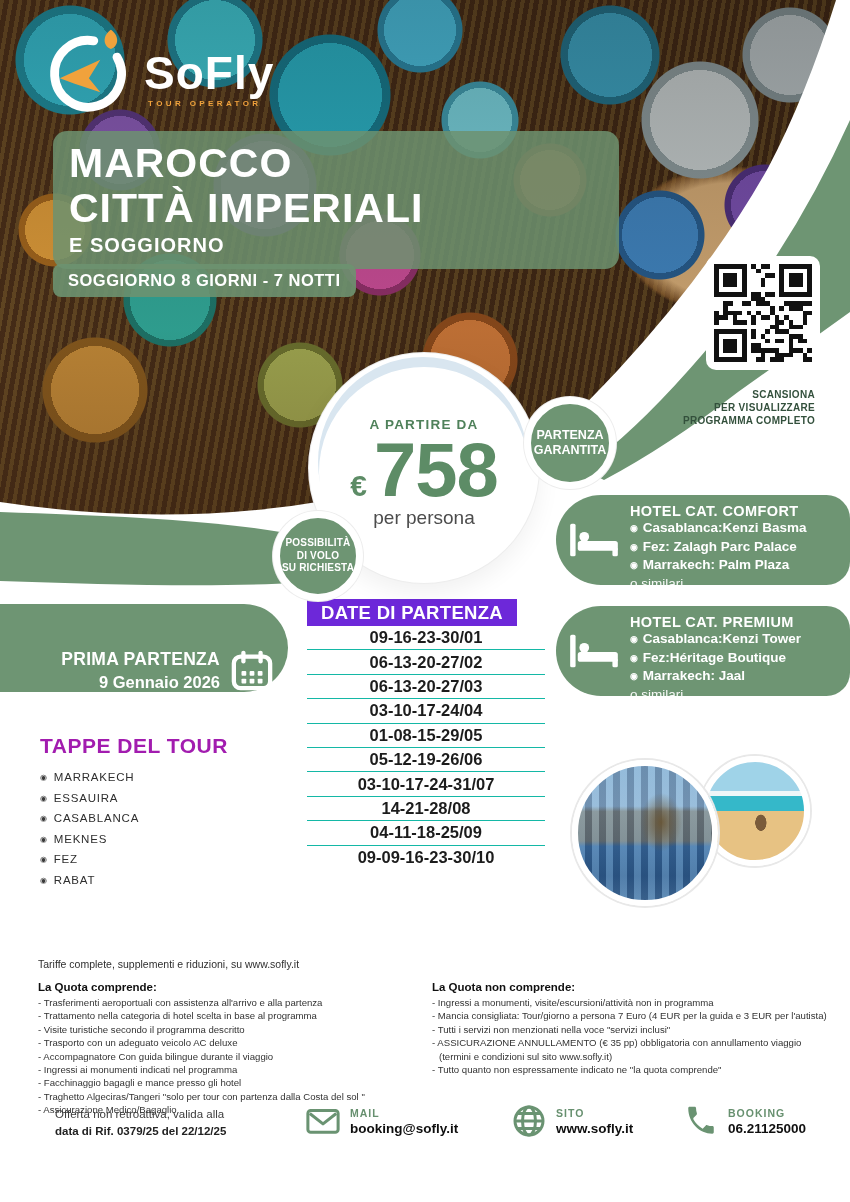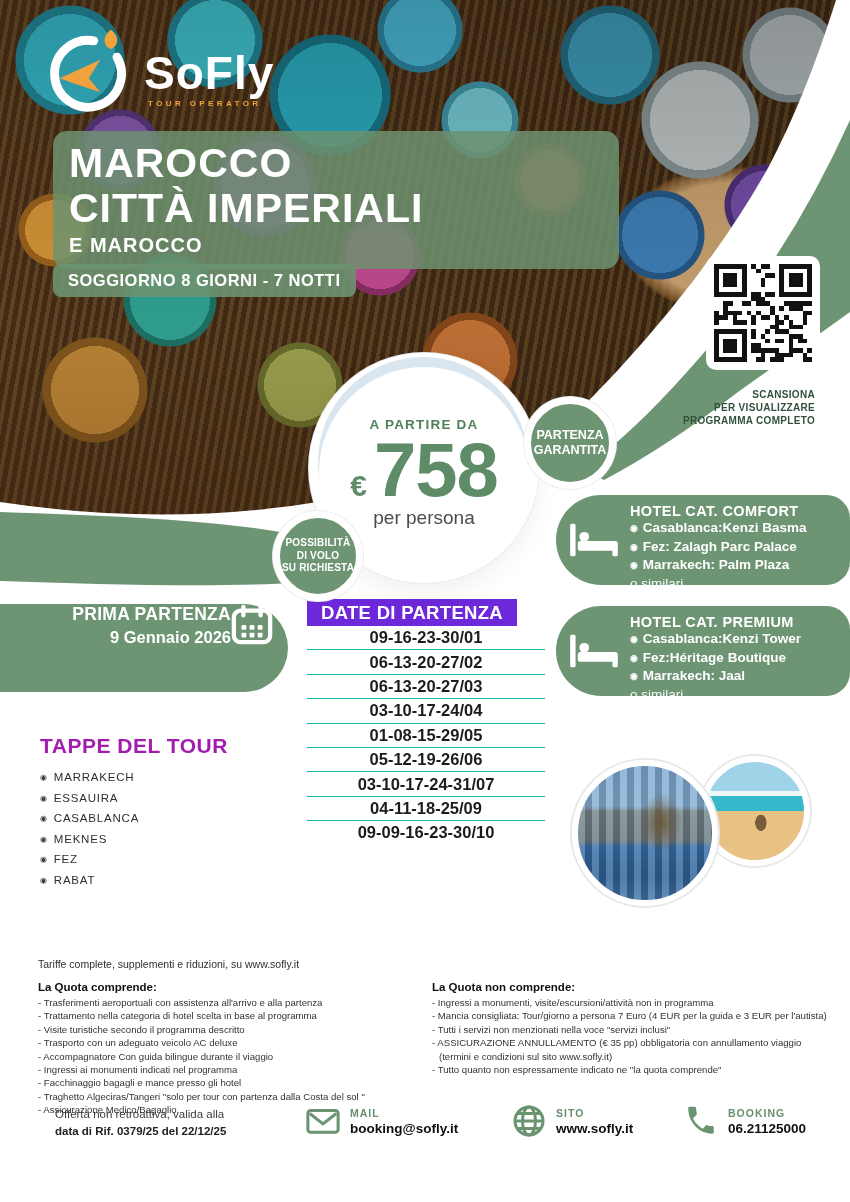--- a/index.html
+++ b/index.html
@@ -82,22 +82,22 @@
     border-radius:46px 24px 24px 46px;color:#fff;padding:8px 10px 8px 74px;box-sizing:border-box;}
   .hotel-comfort{top:495px;}
   .hotel-premium{top:606px;}
   .hotel-title{font-size:14.5px;font-weight:800;letter-spacing:.4px;}
   .hotel-item{font-size:13.5px;font-weight:bold;line-height:17.5px;}
   .hotel-item::before{content:"◉";font-size:9px;margin-right:5px;vertical-align:1px;}
   .hotel-note{font-size:13.5px;line-height:17px;opacity:.95;}
   .bed-icon{position:absolute;left:12px;top:50%;transform:translateY(-50%);width:52px;height:38px;}
   
   .prima-pill{position:absolute;left:0;top:604px;width:288px;height:88px;z-index:20;background:#6e9573;
-    border-radius:0 44px 44px 0;display:flex;align-items:flex-start;justify-content:flex-end;
-    padding-right:15px;box-sizing:border-box;color:#fff;}
+    border-radius:0 44px 44px 0;display:flex;align-items:flex-end;justify-content:flex-end;
+    gap:11px;padding-right:15px;box-sizing:border-box;color:#fff;}
   .prima-text{text-align:right;}
   .prima-label{font-size:17.5px;font-weight:800;letter-spacing:.3px;}
   .prima-date{font-size:16.5px;font-weight:bold;margin-top:3px;}
   .calendar-icon{width:42px;height:42px;}
   
   .dates{position:absolute;left:307px;top:599px;width:238px;z-index:20;}
   .dates-header{width:210px;height:27px;background:#6d28d9;color:#fff;font-size:18.5px;font-weight:bold;
     display:flex;align-items:center;justify-content:center;letter-spacing:.3px;}
   .date-row{height:23.4px;display:flex;align-items:center;justify-content:center;
     font-size:16.5px;font-weight:bold;color:#1c1c1c;border-bottom:1px solid #14b8a6;}
@@ -160,21 +160,21 @@
     </svg>
     <div>
       <div class="brand-name">SoFly</div>
       <div class="brand-tagline">tour operator</div>
     </div>
   </div>
 
   <div class="title-box">
     <div class="title-line">MAROCCO</div>
     <div class="title-line">CITTÀ IMPERIALI</div>
-    <div class="title-sub">E MAROCCO</div>
+    <div class="title-sub">E SOGGIORNO</div>
   </div>
 
   <div class="duration-chip">SOGGIORNO 8 GIORNI - 7 NOTTI</div>
 
   <div class="qr-panel">
     <svg id="qr" viewBox="0 0 21 21" shape-rendering="crispEdges">
         <rect x="8" y="0" width="1" height="1" fill="#111"></rect>
         <rect x="10" y="0" width="1" height="1" fill="#111"></rect>
         <rect x="11" y="0" width="1" height="1" fill="#111"></rect>
         <rect x="9" y="1" width="1" height="1" fill="#111"></rect>
@@ -374,20 +374,21 @@
 
   <div class="dates">
     <div class="dates-header">DATE DI PARTENZA</div>
     <div class="date-row">09-16-23-30/01</div>
     <div class="date-row">06-13-20-27/02</div>
     <div class="date-row">06-13-20-27/03</div>
     <div class="date-row">03-10-17-24/04</div>
     <div class="date-row">01-08-15-29/05</div>
     <div class="date-row">05-12-19-26/06</div>
     <div class="date-row">03-10-17-24-31/07</div>
+    <div class="date-row">14-21-28/08</div>
     <div class="date-row">04-11-18-25/09</div>
     <div class="date-row">09-09-16-23-30/10</div>
   </div>
 
   <div class="tappe">
     <div class="tappe-title">TAPPE DEL TOUR</div>
     <ul class="tappe-list">
       <li>MARRAKECH</li>
       <li>ESSAUIRA</li>
       <li>CASABLANCA</li>

